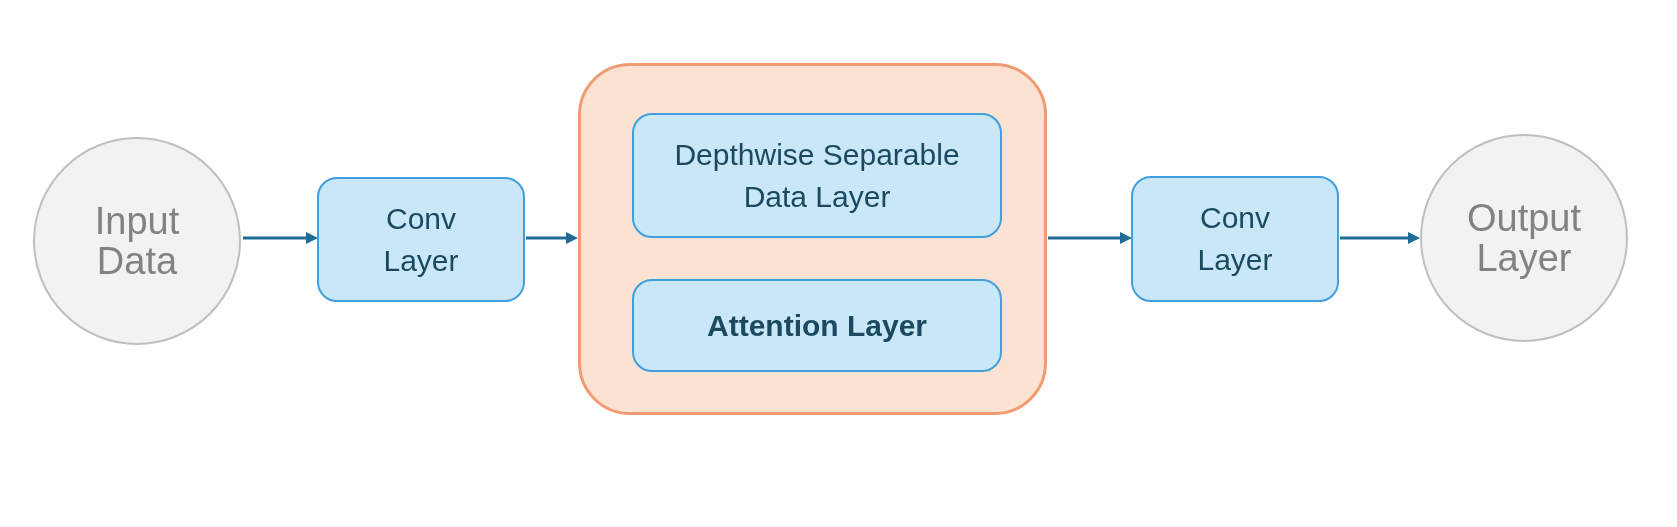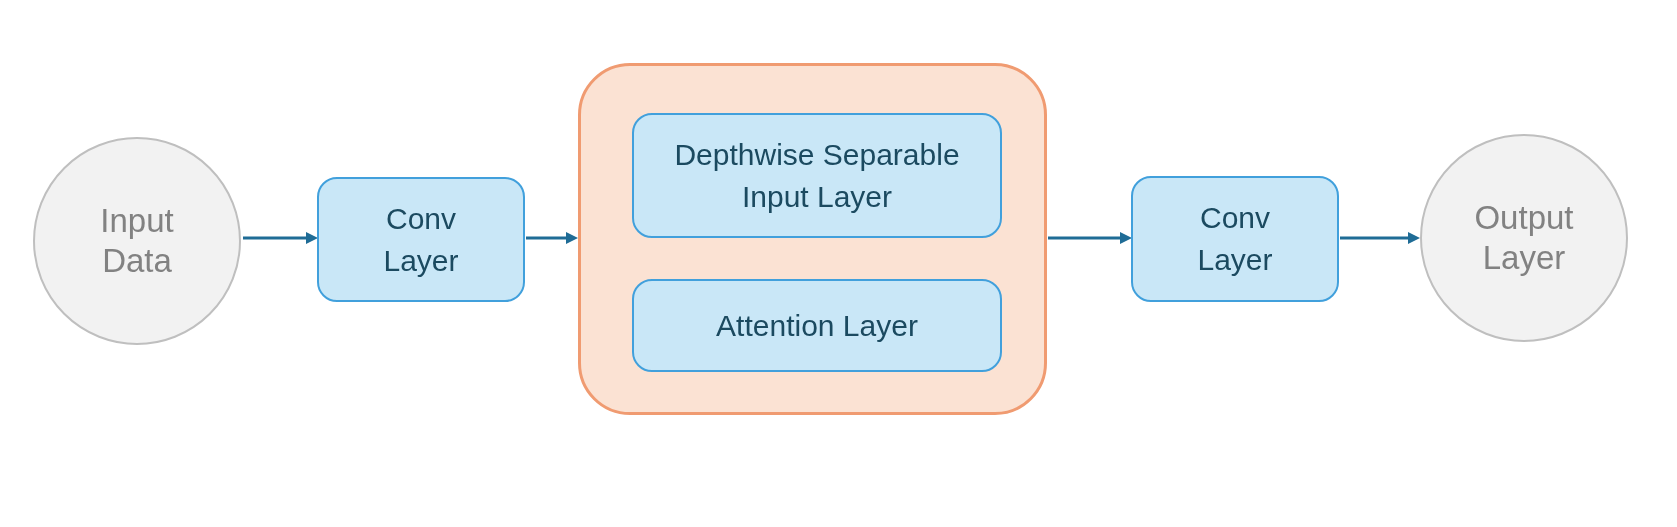--- a/index.html
+++ b/index.html
@@ -41,21 +41,21 @@
   .node .label {
     white-space: pre-line;
   }
   .circle {
     width: 208px;
     height: 208px;
     border-radius: 50%;
     background: #f2f2f2;
     border: 2px solid #bfbfbf;
     color: #828282;
-    font-size: 33px;
+    font-size: 38px;
     line-height: 40px;
   }
   .box {
     background: #c9e7f7;
     border: 2.5px solid #41a0dc;
     border-radius: 20px;
     color: #1b4a60;
     font-size: 30px;
     line-height: 42px;
   }
@@ -66,21 +66,21 @@
     width: 469px;
     height: 352px;
     background: #fbe2d3;
     border: 3px solid #f09b71;
     border-radius: 52px;
     box-sizing: border-box;
   }
   .node-input     { left: 33px;   top: 137px; }
   .node-conv1     { left: 317px;  top: 177px; width: 208px; height: 125px; }
   .node-depthwise { left: 632px;  top: 113px; width: 370px; height: 125px; }
-  .node-attention { left: 632px;  top: 279px; width: 370px; height: 93px;  }
+  .node-attention { left: 632px;  top: 279px; width: 370px; height: 93px; font-weight: bold;  }
   .node-conv2     { left: 1131px; top: 176px; width: 208px; height: 126px; }
   .node-output    { left: 1420px; top: 134px; }
 </style>
 </head>
 <body>
 
 <div class="canvas">
 
   <svg class="edges" viewBox="0 0 1677 527" xmlns="http://www.w3.org/2000/svg">
     <defs>
@@ -102,21 +102,21 @@
 Data</span>
   </div>
 
   <div class="node box node-conv1">
     <span class="label">Conv
 Layer</span>
   </div>
 
   <div class="node box node-depthwise">
     <span class="label">Depthwise Separable
-Input Layer</span>
+Data Layer</span>
   </div>
 
   <div class="node box node-attention">
     <span class="label">Attention Layer</span>
   </div>
 
   <div class="node box node-conv2">
     <span class="label">Conv
 Layer</span>
   </div>

